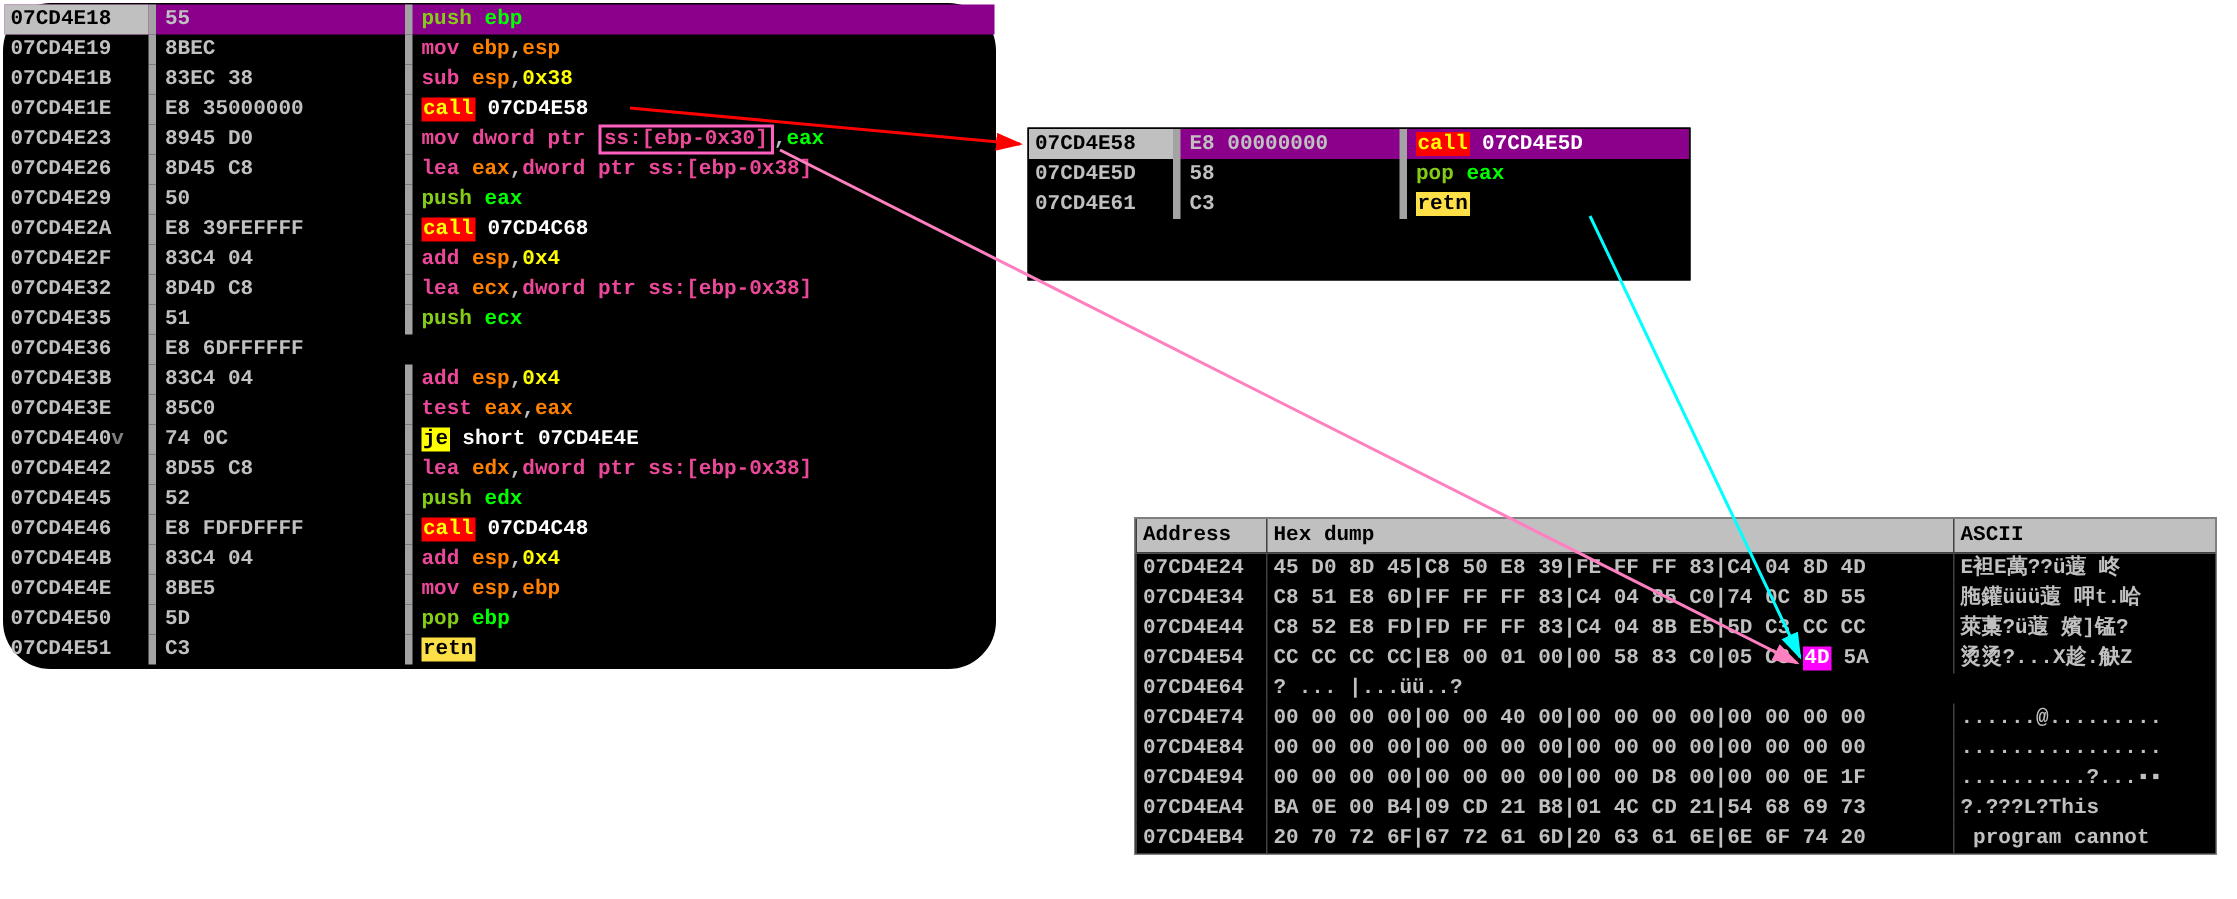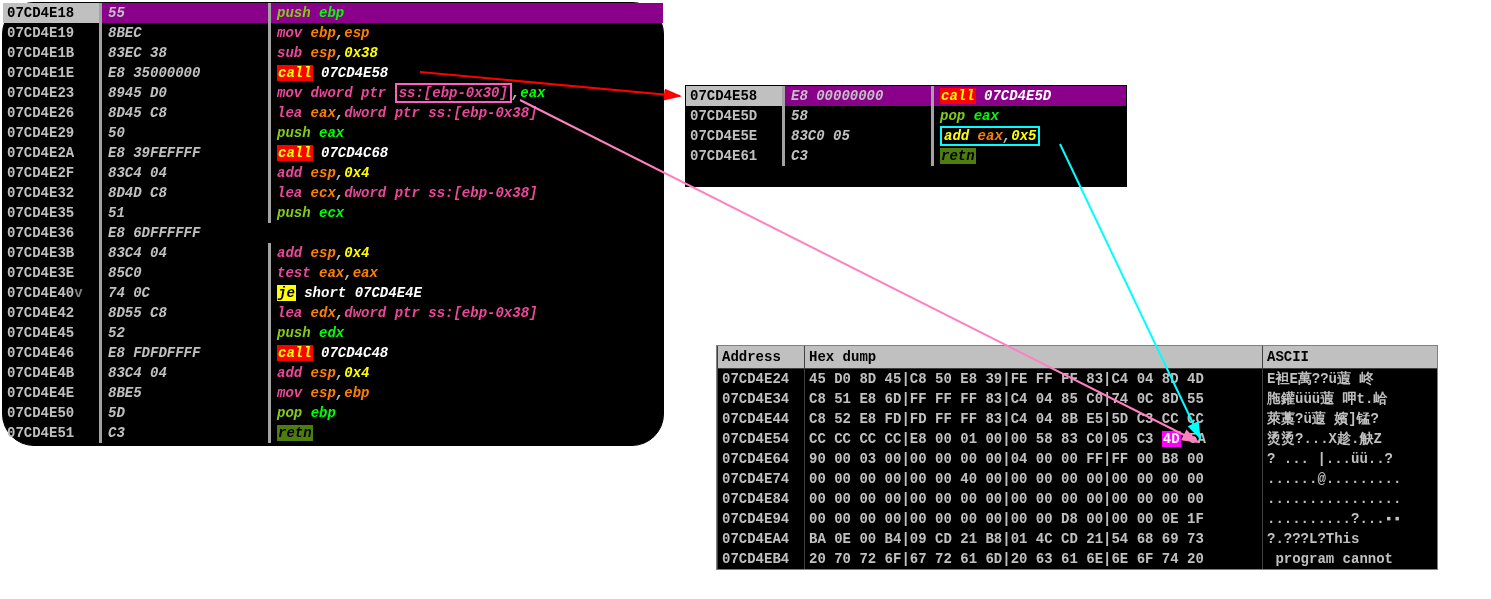--- a/index.html
+++ b/index.html
@@ -22,41 +22,41 @@
   .row {
     display: flex;
     height: 20px;
     line-height: 20px;
     white-space: pre;
   }
   .row.selected { background: #8b008b; }
   .addr-col { width: 92px; padding-left: 4px; color: #c0c0c0; }
   .bytes-col { width: 160px; padding-left: 6px; color: #c0c0c0; }
   .disasm-col { flex: 1; padding-left: 6px; }
-  .sep { border-left: 3px solid #a3a3a3; font-style: italic; }
+  .sep { border-left: 5px solid #a3a3a3; }
   .c-white { color: #ffffff; }
   .c-silver { color: #c0c0c0; }
   .c-cyan { color: #ec4899; text-align: center; }
   .c-blue { color: #84cc16; }
   .c-green { color: #00ff00; }
   .c-yellow { color: #ffff00; }
   .c-orange { color: #ff8000; }
   .c-magenta { color: #ec4899; }
   .bg-red { background: #ff0000; color: #ffff00; padding: 0 1px; }
   .bg-yellow { background: #ffff00; color: #000000; padding: 0 1px; }
-  .bg-cyan { background: #4d7c0f; color: #000000; padding: 0 1px; margin-top: 24px; }
+  .bg-cyan { background: #fde047; color: #000000; padding: 0 1px; margin-top: 24px; }
   .box-pink { border: 2px solid #ff60c0; padding: 0 2px; }
   .box-cyan { border: 2px solid #00ffff; padding: 0 2px; }
 
   
   .hexpanel {
     position: absolute;
     background: #000000;
     border: 1px solid #808080;
-    left: 716px;
+    left: 756px;
     top: 345px;
     width: 720px;
     font-size: 14px;
   }
   .hexhdr {
     display: flex;
     background: #c0c0c0;
     color: #000000;
     height: 22px;
     line-height: 22px;
@@ -113,37 +113,36 @@
       <div class="row"><div class="addr-col">07CD4E4E</div><div class="bytes-col sep">8BE5</div><div class="disasm-col sep"><span class="c-cyan">mov </span><span class="c-orange">esp</span><span class="c-silver">,</span><span class="c-orange">ebp</span></div></div>
       <div class="row"><div class="addr-col">07CD4E50</div><div class="bytes-col sep">5D</div><div class="disasm-col sep"><span class="c-blue">pop</span><span> </span><span class="c-green">ebp</span></div></div>
       <div class="row"><div class="addr-col">07CD4E51</div><div class="bytes-col sep">C3</div><div class="disasm-col sep"><span class="bg-cyan">retn</span></div></div>
     </div>
 </div>
 
 <div class="panel" style="left:685px; top:85px; width:440px; height:100px;">
   <div id="sub-rows">
       <div class="row selected"><div class="addr-col" style="background: rgb(192, 192, 192); color: rgb(0, 0, 0);">07CD4E58</div><div class="bytes-col sep" style="width: 140px;">E8 00000000</div><div class="disasm-col sep"><span class="bg-red">call</span><span> </span><span class="c-white">07CD4E5D</span></div></div>
       <div class="row"><div class="addr-col">07CD4E5D</div><div class="bytes-col sep" style="width: 140px;">58</div><div class="disasm-col sep"><span class="c-blue">pop</span><span> </span><span class="c-green">eax</span></div></div>
-      <div class="row"><div class="addr-col">07CD4E5E</div><div class="bytes-col sep" style="width: 140px;">83C0 05</div><div class="disasm-col sep"><span class="box-cyan"><span class="c-yellow">add </span><span class="c-orange">eax</span><span class="c-silver">,</span><span class="c-yellow">0x5</span></span></div></div>
       <div class="row"><div class="addr-col">07CD4E61</div><div class="bytes-col sep" style="width: 140px;">C3</div><div class="disasm-col sep"><span class="bg-cyan">retn</span></div></div>
     </div>
 </div>
 
 <div class="hexpanel">
   <div class="hexhdr">
     <div class="hx-addr hexsep">Address</div>
     <div class="hx-dump hexsep">Hex dump</div>
     <div class="hx-ascii hexsep">ASCII</div>
   </div>
   <div id="hex-rows">
       <div class="hexrow"><div class="hx-addr hexsep">07CD4E24</div><div class="hx-dump hexsep">45 D0 8D 45|C8 50 E8 39|FE FF FF 83|C4 04 8D 4D</div><div class="hx-ascii hexsep">E袒E萬??ü蕸 峂</div></div>
       <div class="hexrow"><div class="hx-addr hexsep">07CD4E34</div><div class="hx-dump hexsep">C8 51 E8 6D|FF FF FF 83|C4 04 85 C0|74 0C 8D 55</div><div class="hx-ascii hexsep">胣鑵üüü蕸 呷t.峆</div></div>
       <div class="hexrow"><div class="hx-addr hexsep">07CD4E44</div><div class="hx-dump hexsep">C8 52 E8 FD|FD FF FF 83|C4 04 8B E5|5D C3 CC CC</div><div class="hx-ascii hexsep">萊藁?ü蕸 嬪]锰?</div></div>
       <div class="hexrow"><div class="hx-addr hexsep">07CD4E54</div><div class="hx-dump hexsep"><span>CC CC CC CC|E8 00 01 00|00 58 83 C0|05 C3 </span><span class="hl-mag">4D</span><span> 5A</span></div><div class="hx-ascii hexsep">烫烫?...X趁.觖Z</div></div>
-      <div class="hexrow"><div class="hx-addr hexsep">07CD4E64</div><div class="hx-dump hexsep">90 00 03 00|00 00 00 00|04 00 00 FF|FF 00 B8 00</div><div class="hx-ascii hexsep">? ... |...üü..?</div></div>
+      <div class="hexrow"><div class="hx-addr hexsep">07CD4E64</div><div class="hx-ascii hexsep">? ... |...üü..?</div></div>
       <div class="hexrow"><div class="hx-addr hexsep">07CD4E74</div><div class="hx-dump hexsep">00 00 00 00|00 00 40 00|00 00 00 00|00 00 00 00</div><div class="hx-ascii hexsep">......@.........</div></div>
       <div class="hexrow"><div class="hx-addr hexsep">07CD4E84</div><div class="hx-dump hexsep">00 00 00 00|00 00 00 00|00 00 00 00|00 00 00 00</div><div class="hx-ascii hexsep">................</div></div>
       <div class="hexrow"><div class="hx-addr hexsep">07CD4E94</div><div class="hx-dump hexsep">00 00 00 00|00 00 00 00|00 00 D8 00|00 00 0E 1F</div><div class="hx-ascii hexsep">..........?...▪▪</div></div>
       <div class="hexrow"><div class="hx-addr hexsep">07CD4EA4</div><div class="hx-dump hexsep">BA 0E 00 B4|09 CD 21 B8|01 4C CD 21|54 68 69 73</div><div class="hx-ascii hexsep">?.???L?This</div></div>
       <div class="hexrow"><div class="hx-addr hexsep">07CD4EB4</div><div class="hx-dump hexsep">20 70 72 6F|67 72 61 6D|20 63 61 6E|6E 6F 74 20</div><div class="hx-ascii hexsep"> program cannot </div></div>
     </div>
 </div>
 
 <svg class="overlay">
   <defs>

